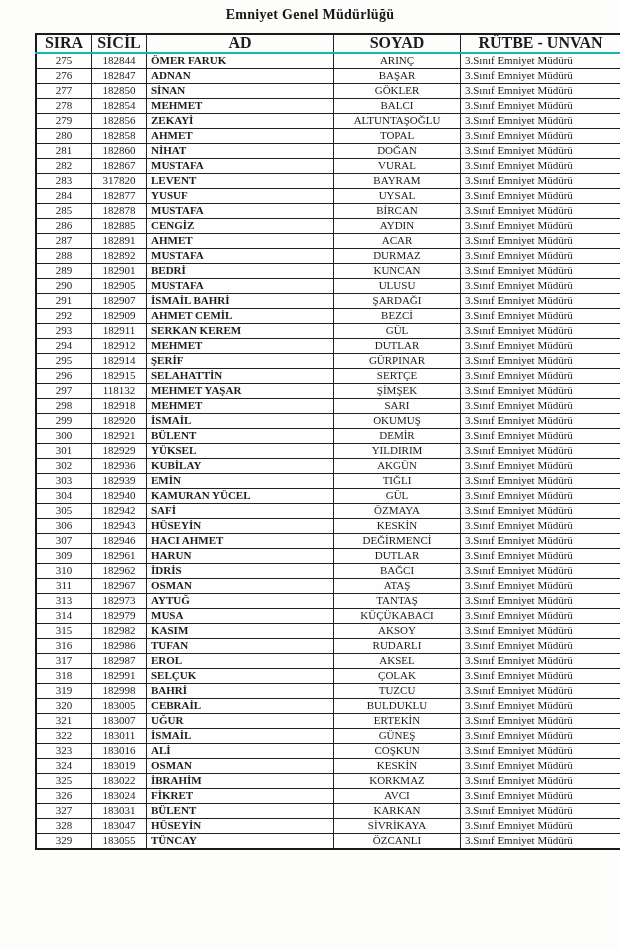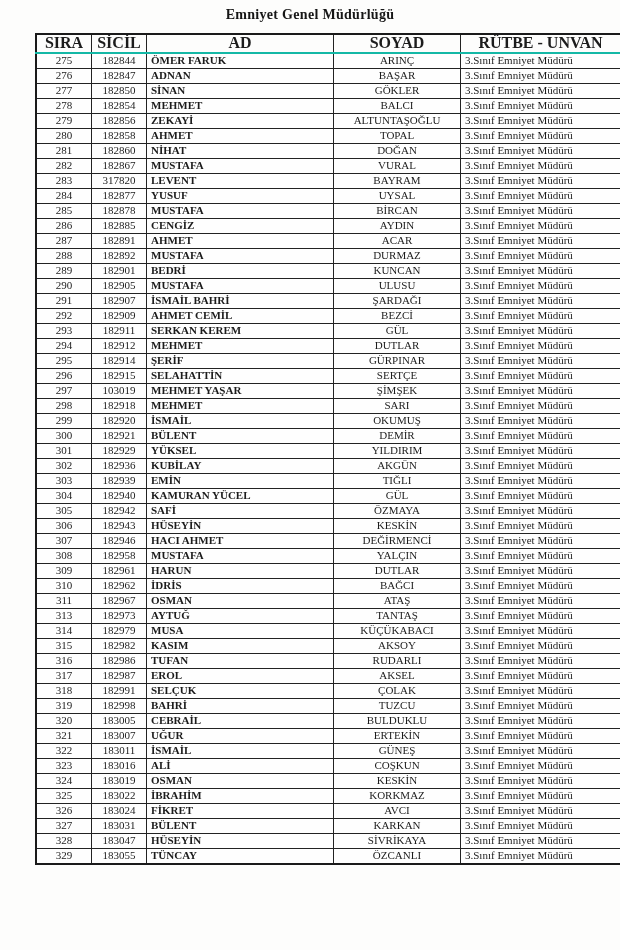--- a/index.html
+++ b/index.html
@@ -228,21 +228,21 @@
       </tr>
       <tr>
         <td class="col-sira">296</td>
         <td class="col-sicil">182915</td>
         <td class="col-ad">SELAHATTİN</td>
         <td class="col-soyad">SERTÇE</td>
         <td class="col-rutbe">3.Sınıf Emniyet Müdürü</td>
       </tr>
       <tr>
         <td class="col-sira">297</td>
-        <td class="col-sicil">103019</td>
+        <td class="col-sicil">118132</td>
         <td class="col-ad">MEHMET YAŞAR</td>
         <td class="col-soyad">ŞİMŞEK</td>
         <td class="col-rutbe">3.Sınıf Emniyet Müdürü</td>
       </tr>
       <tr>
         <td class="col-sira">298</td>
         <td class="col-sicil">182918</td>
         <td class="col-ad">MEHMET</td>
         <td class="col-soyad">SARI</td>
         <td class="col-rutbe">3.Sınıf Emniyet Müdürü</td>
@@ -304,27 +304,20 @@
         <td class="col-rutbe">3.Sınıf Emniyet Müdürü</td>
       </tr>
       <tr>
         <td class="col-sira">307</td>
         <td class="col-sicil">182946</td>
         <td class="col-ad">HACI AHMET</td>
         <td class="col-soyad">DEĞİRMENCİ</td>
         <td class="col-rutbe">3.Sınıf Emniyet Müdürü</td>
       </tr>
       <tr>
-        <td class="col-sira">308</td>
-        <td class="col-sicil">182958</td>
-        <td class="col-ad">MUSTAFA</td>
-        <td class="col-soyad">YALÇIN</td>
-        <td class="col-rutbe">3.Sınıf Emniyet Müdürü</td>
-      </tr>
-      <tr>
         <td class="col-sira">309</td>
         <td class="col-sicil">182961</td>
         <td class="col-ad">HARUN</td>
         <td class="col-soyad">DUTLAR</td>
         <td class="col-rutbe">3.Sınıf Emniyet Müdürü</td>
       </tr>
       <tr>
         <td class="col-sira">310</td>
         <td class="col-sicil">182962</td>
         <td class="col-ad">İDRİS</td>

